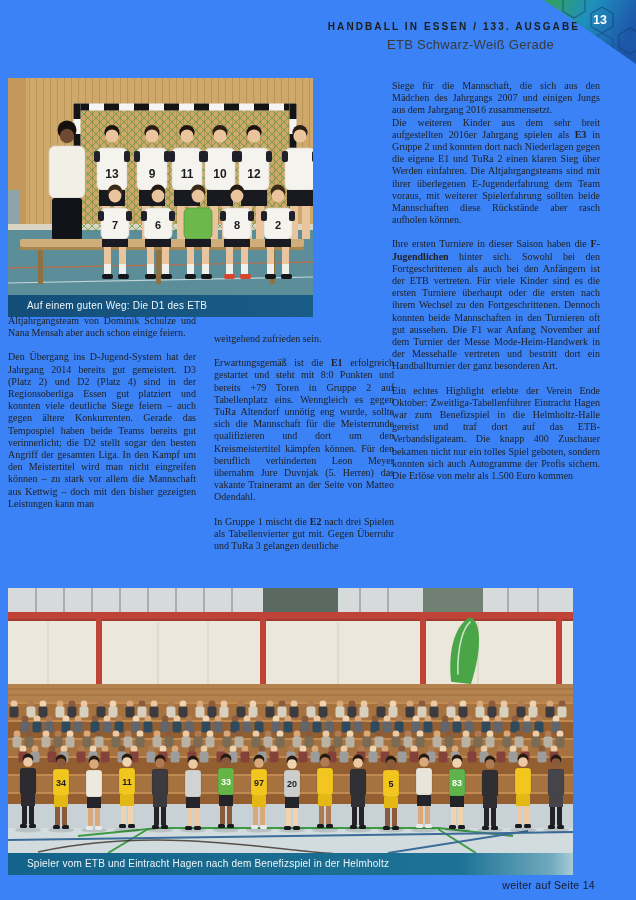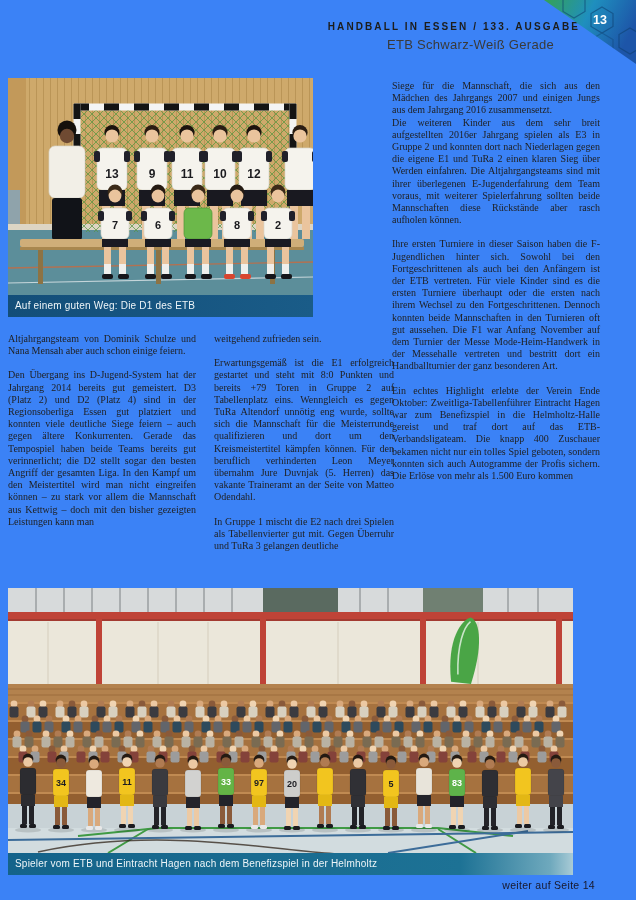--- a/index.html
+++ b/index.html
@@ -8,29 +8,29 @@
   
   .kicker{position:absolute;top:21px;right:56px;font-size:10px;font-weight:bold;
           letter-spacing:2.1px;color:#1d1d1b;white-space:nowrap;}
   .club{position:absolute;top:37px;right:82px;font-size:13px;color:#3a3a39;
         letter-spacing:.3px;white-space:nowrap;}
   .corner{position:absolute;top:0;left:544px;width:92px;height:64px;}
   
   .col{position:absolute;}
   .col p{margin:0;text-align:justify;font:10px/12.2px "Liberation Serif",serif;color:#1f1f1f;}
   .col p.sp{margin-top:12px;}
-  .col b{font-weight:normal;}
-  #col1{left:8px;top:333px;width:188px;}
+  .col b{font-weight:bold;}
+  #col1{left:8px;top:315px;width:188px;}
   #col2{left:214px;top:333px;width:180px;}
   #col3{left:392px;top:80px;width:208px;}
   
   .photo{position:absolute;display:block;}
   #teamPhoto{left:8px;top:78px;}
   #benefitPhoto{left:8px;top:588px;}
-  .caption{position:absolute;height:22px;line-height:22px;padding-left:7px;
+  .caption{position:absolute;height:22px;line-height:22px;padding-left:19px;
            font-size:10px;letter-spacing:.2px;color:#eef5f8;box-sizing:border-box;}
   #teamCaption{left:8px;top:295px;width:305px;
            background:linear-gradient(90deg,#134e79 0%,#1a5c88 100%);}
   #benefitCaption{left:8px;top:853px;width:565px;
            background:linear-gradient(90deg,#14638a 0%,#1d7295 80%,#6fa9bd 96%,#a9cbd6 100%);}
   
   .footer-note{position:absolute;top:879px;right:41px;font-size:10.5px;font-weight:normal;
            color:#18182b;letter-spacing:.3px;}
 </style>
 </head>

